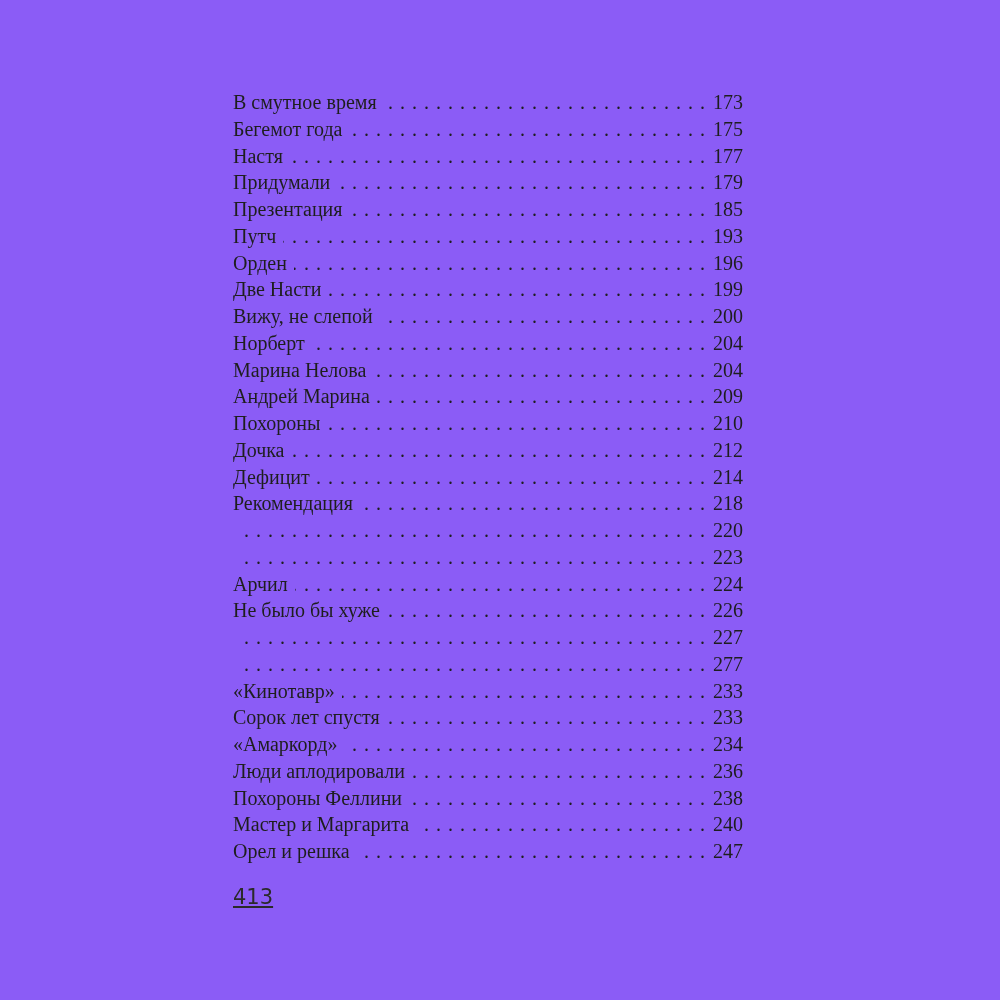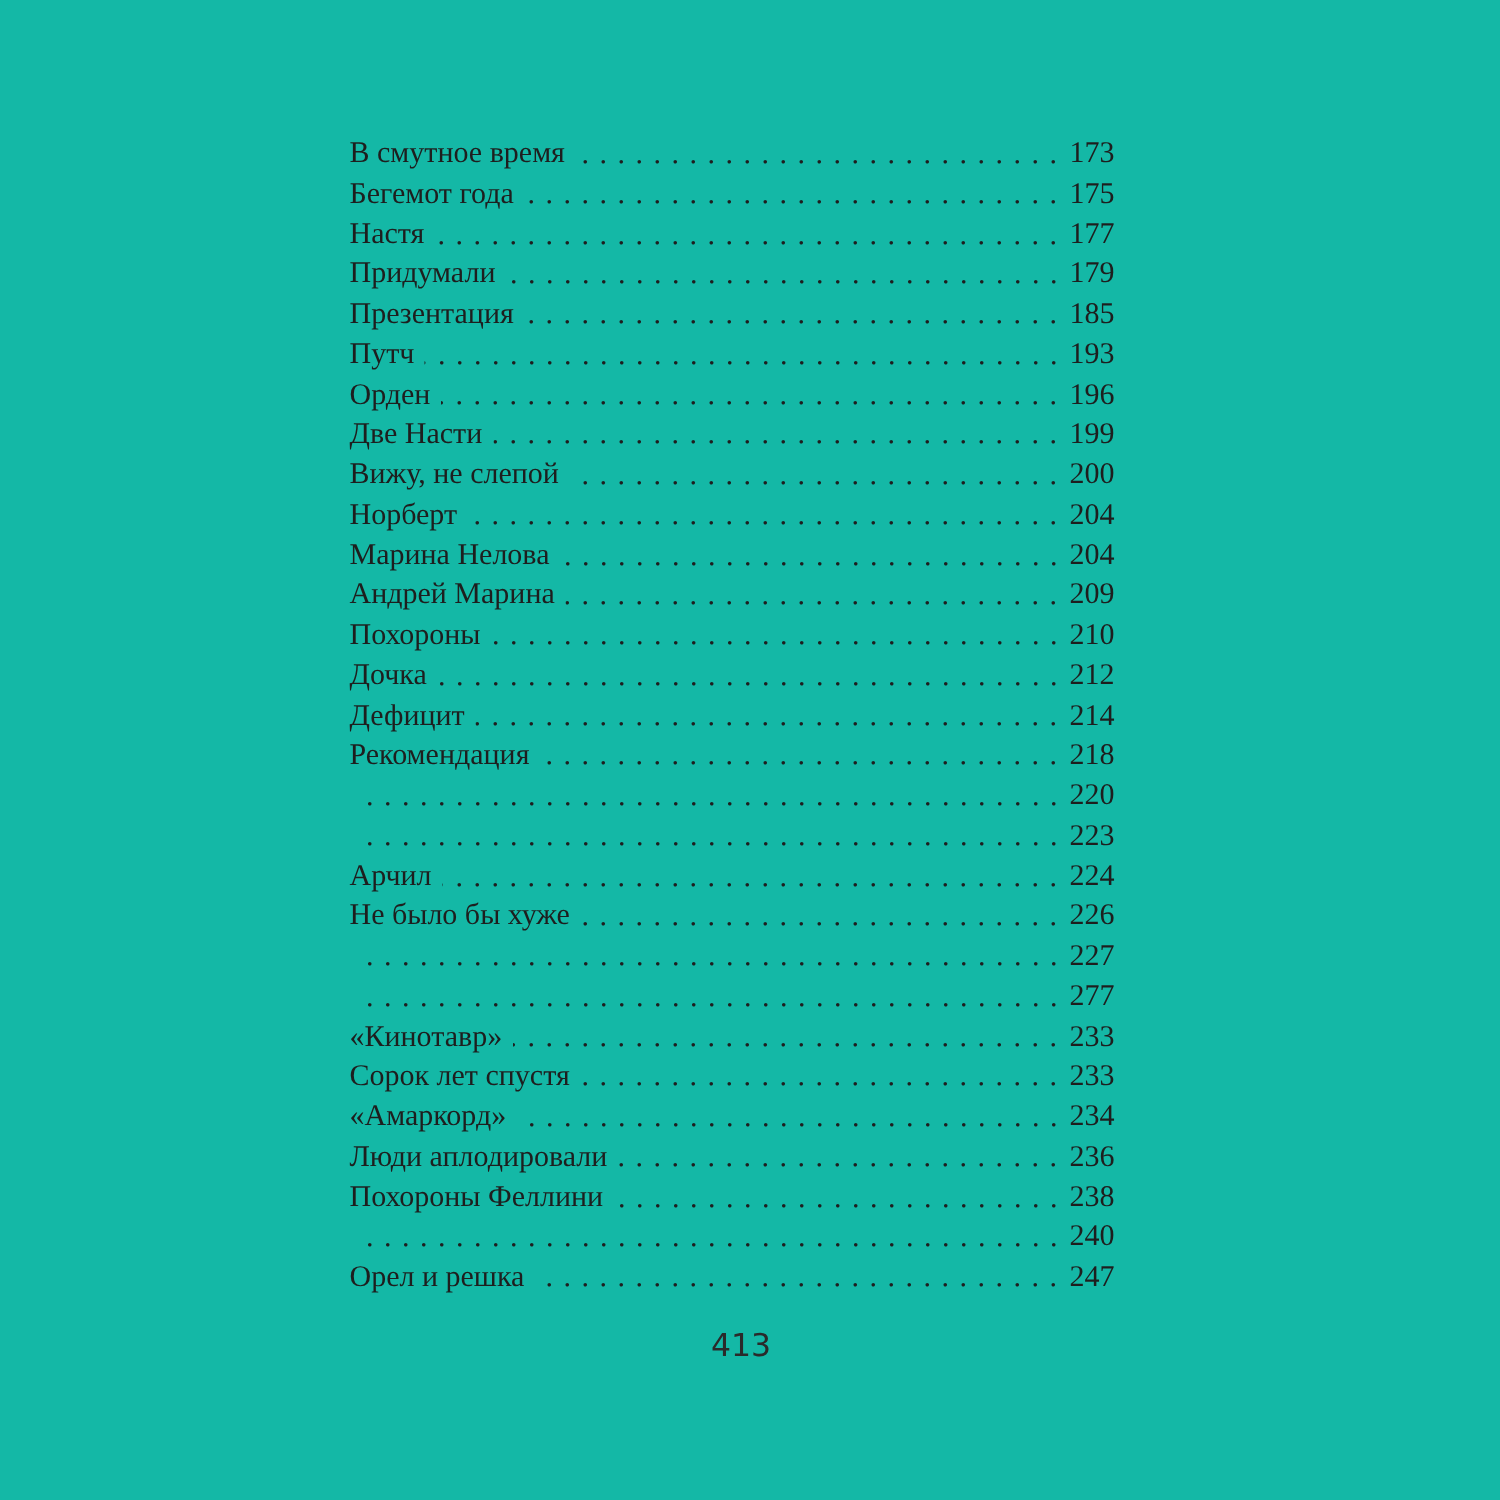--- a/index.html
+++ b/index.html
@@ -4,21 +4,21 @@
 <style>
   html, body {
     margin: 0;
     padding: 0;
     background: #ffffff;
   }
   .page {
     position: relative;
     width: 1000px;
     height: 1000px;
-    background: #14b8a6;
+    background: #8b5cf6;
     font-family: "Liberation Serif", serif;
     color: #1e1e1e;
     overflow: hidden;
   }
   .toc {
     position: absolute;
     left: 233px;
     top: 91px;
     width: 514px;
     font-size: 20px;
@@ -45,24 +45,25 @@
   .toc-page {
     flex: 0 0 auto;
     min-width: 38px;
     text-align: center;
   }
   .footer-page {
     position: absolute;
     left: 233px;
     top: 885px;
     width: 522px;
-    text-align: center;
+    text-align: left;
     font-family: "DejaVu Sans", sans-serif;
     font-size: 21px;
     color: #2a2a2a;
+    text-decoration: underline;
   }
 </style>
 </head>
 <body>
 
 <div class="page">
   <div class="toc" id="toc">
       <div class="toc-row">
         <span class="toc-title">В смутное время</span>
         <span class="toc-leader">. . . . . . . . . . . . . . . . . . . . . . . . . . . . . . . . . . . . . . . . . . . . . . . . . . . . . . . . . . . .</span>
@@ -188,20 +189,21 @@
         <span class="toc-title">Люди аплодировали</span>
         <span class="toc-leader">. . . . . . . . . . . . . . . . . . . . . . . . . . . . . . . . . . . . . . . . . . . . . . . . . . . . . . . . . . . .</span>
         <span class="toc-page">236</span>
       </div>
       <div class="toc-row">
         <span class="toc-title">Похороны Феллини</span>
         <span class="toc-leader">. . . . . . . . . . . . . . . . . . . . . . . . . . . . . . . . . . . . . . . . . . . . . . . . . . . . . . . . . . . .</span>
         <span class="toc-page">238</span>
       </div>
       <div class="toc-row">
+        <span class="toc-title">Мастер и Маргарита</span>
         <span class="toc-leader">. . . . . . . . . . . . . . . . . . . . . . . . . . . . . . . . . . . . . . . . . . . . . . . . . . . . . . . . . . . .</span>
         <span class="toc-page">240</span>
       </div>
       <div class="toc-row">
         <span class="toc-title">Орел и решка</span>
         <span class="toc-leader">. . . . . . . . . . . . . . . . . . . . . . . . . . . . . . . . . . . . . . . . . . . . . . . . . . . . . . . . . . . .</span>
         <span class="toc-page">247</span>
       </div>
     </div>
   <div class="footer-page">413</div>

